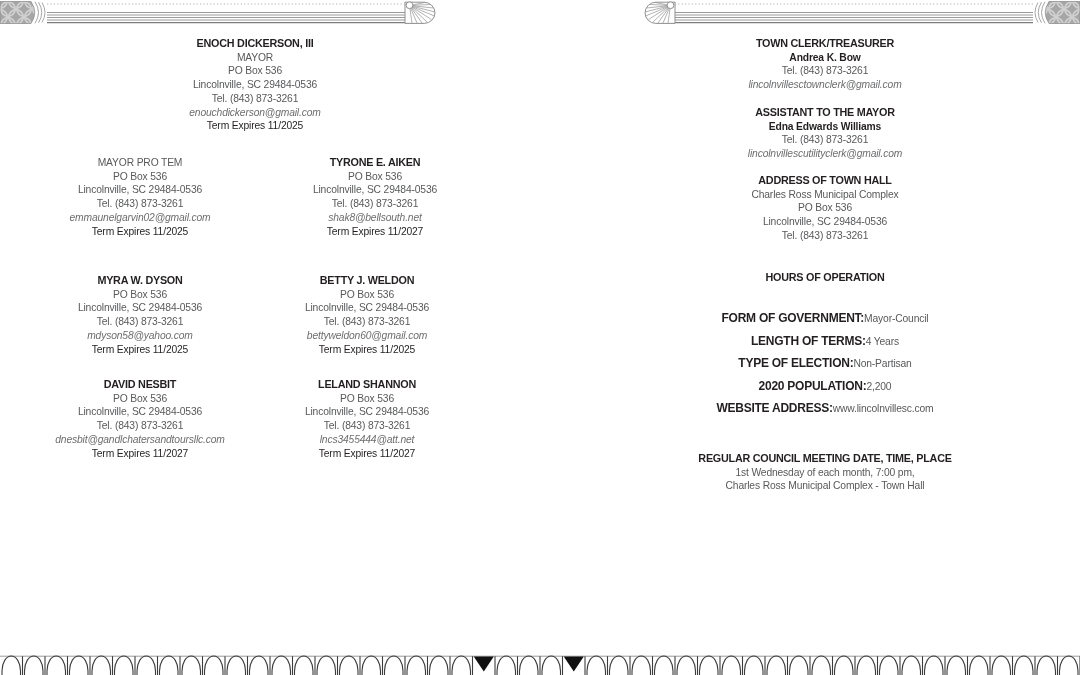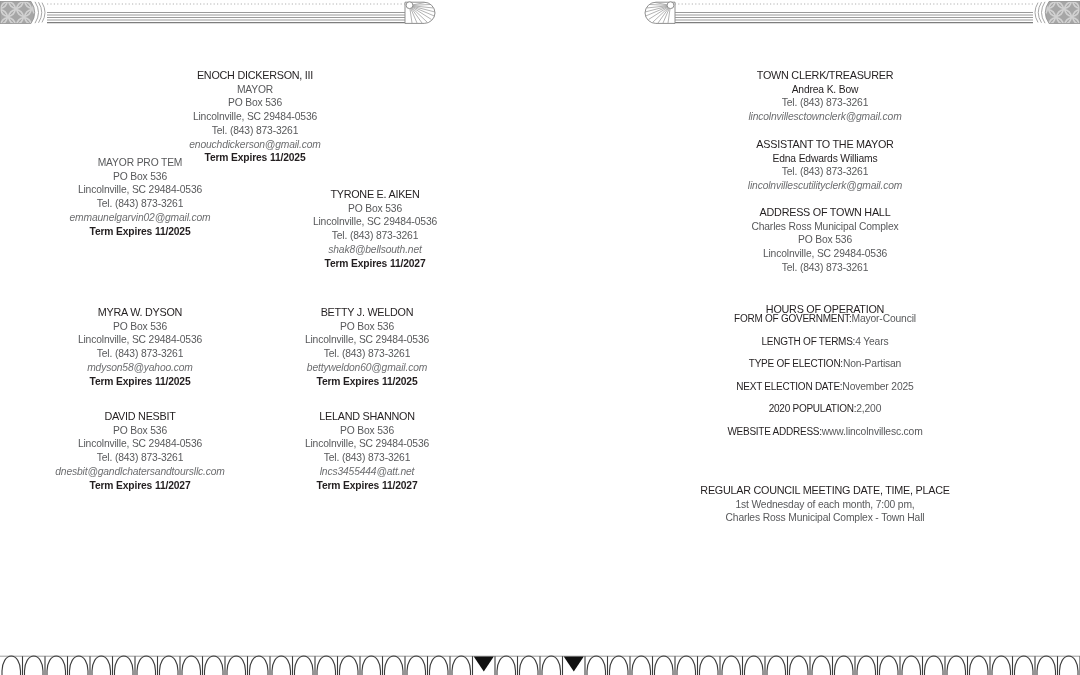--- a/index.html
+++ b/index.html
@@ -7,43 +7,43 @@
     position:relative;width:1080px;height:675px;background:#ffffff;overflow:hidden;
     font-family:"Liberation Sans",sans-serif;color:#58595b;
   }
   
   .top-border{position:absolute;top:1px;width:450px;height:23px;}
   .tb-left{left:0;}
   .tb-right{left:630px;transform:scaleX(-1);}
   .bottom-border{position:absolute;left:0;bottom:0;width:1080px;height:20px;}
   
   .official, .rp-block{position:absolute;text-align:center;line-height:13.7px;font-size:10.3px;letter-spacing:-0.15px;}
-  .o-name, .rp-heading{font-weight:normal;color:#231f20;font-size:10.8px;letter-spacing:-0.25px;margin-top:32px;}
+  .o-name, .rp-heading{font-weight:bold;color:#231f20;font-size:10.8px;letter-spacing:-0.25px;}
   .o-sub{color:#58595b;}
   .o-email{font-style:italic;color:#6d6e70;}
-  .o-term{font-weight:bold;color:#231f20;}
-  .rp-name{font-weight:normal;color:#231f20;}
+  .o-term{font-weight:normal;color:#231f20;}
+  .rp-name{font-weight:bold;color:#231f20;}
   .rp-line{color:#58595b;}
   
   .b-mayor  {left:135px;top:37px; width:240px;}
   .b-prince {left:20px; top:156px;width:240px;}
   .b-aiken  {left:255px;top:156px;width:240px;}
   .b-dyson  {left:20px; top:274px;width:240px;}
   .b-weldon {left:247px;top:274px;width:240px;}
   .b-nesbit {left:10px; top:378px;width:260px;}
   .b-shannon{left:247px;top:378px;width:240px;}
   
   .rp-clerk    {left:665px;top:37px; width:320px;}
   .rp-assistant{left:665px;top:106px;width:320px;}
   .rp-townhall {left:665px;top:174px;width:320px;}
   .rp-hours    {left:665px;top:271px;width:320px;}
   .rp-facts    {left:665px;top:312px;width:320px;}
   .rp-meeting  {left:665px;top:452px;width:320px;}
   .fact{height:14px;margin-bottom:8.6px;white-space:nowrap;}
-  .fact-label{font-weight:normal;color:#231f20;font-size:10px;letter-spacing:-0.25px;}
+  .fact-label{font-weight:bold;color:#231f20;font-size:12px;letter-spacing:-0.25px;}
   .fact-value{color:#58595b;margin-left:0;}
 </style>
 </head>
 <body>
 
 <div class="page">
 
   <div class="top-border tb-left">
     <svg width="450" height="23" viewBox="0 0 450 23">
       <defs>
@@ -226,23 +226,20 @@
 
     <div class="rp-block rp-facts">
       <div class="fact">
         <span class="fact-label">FORM OF GOVERNMENT:</span><span class="fact-value">Mayor-Council</span>
       </div>
       <div class="fact">
         <span class="fact-label">LENGTH OF TERMS:</span><span class="fact-value">4 Years</span>
       </div>
       <div class="fact">
         <span class="fact-label">TYPE OF ELECTION:</span><span class="fact-value">Non-Partisan</span>
-      </div>
-      <div class="fact">
-        <span class="fact-label">NEXT ELECTION DATE:</span><span class="fact-value">November 2025</span>
       </div>
       <div class="fact">
         <span class="fact-label">2020 POPULATION:</span><span class="fact-value">2,200</span>
       </div>
       <div class="fact">
         <span class="fact-label">WEBSITE ADDRESS:</span><span class="fact-value">www.lincolnvillesc.com</span>
       </div>
     </div>
 
     <div class="rp-block rp-meeting">

